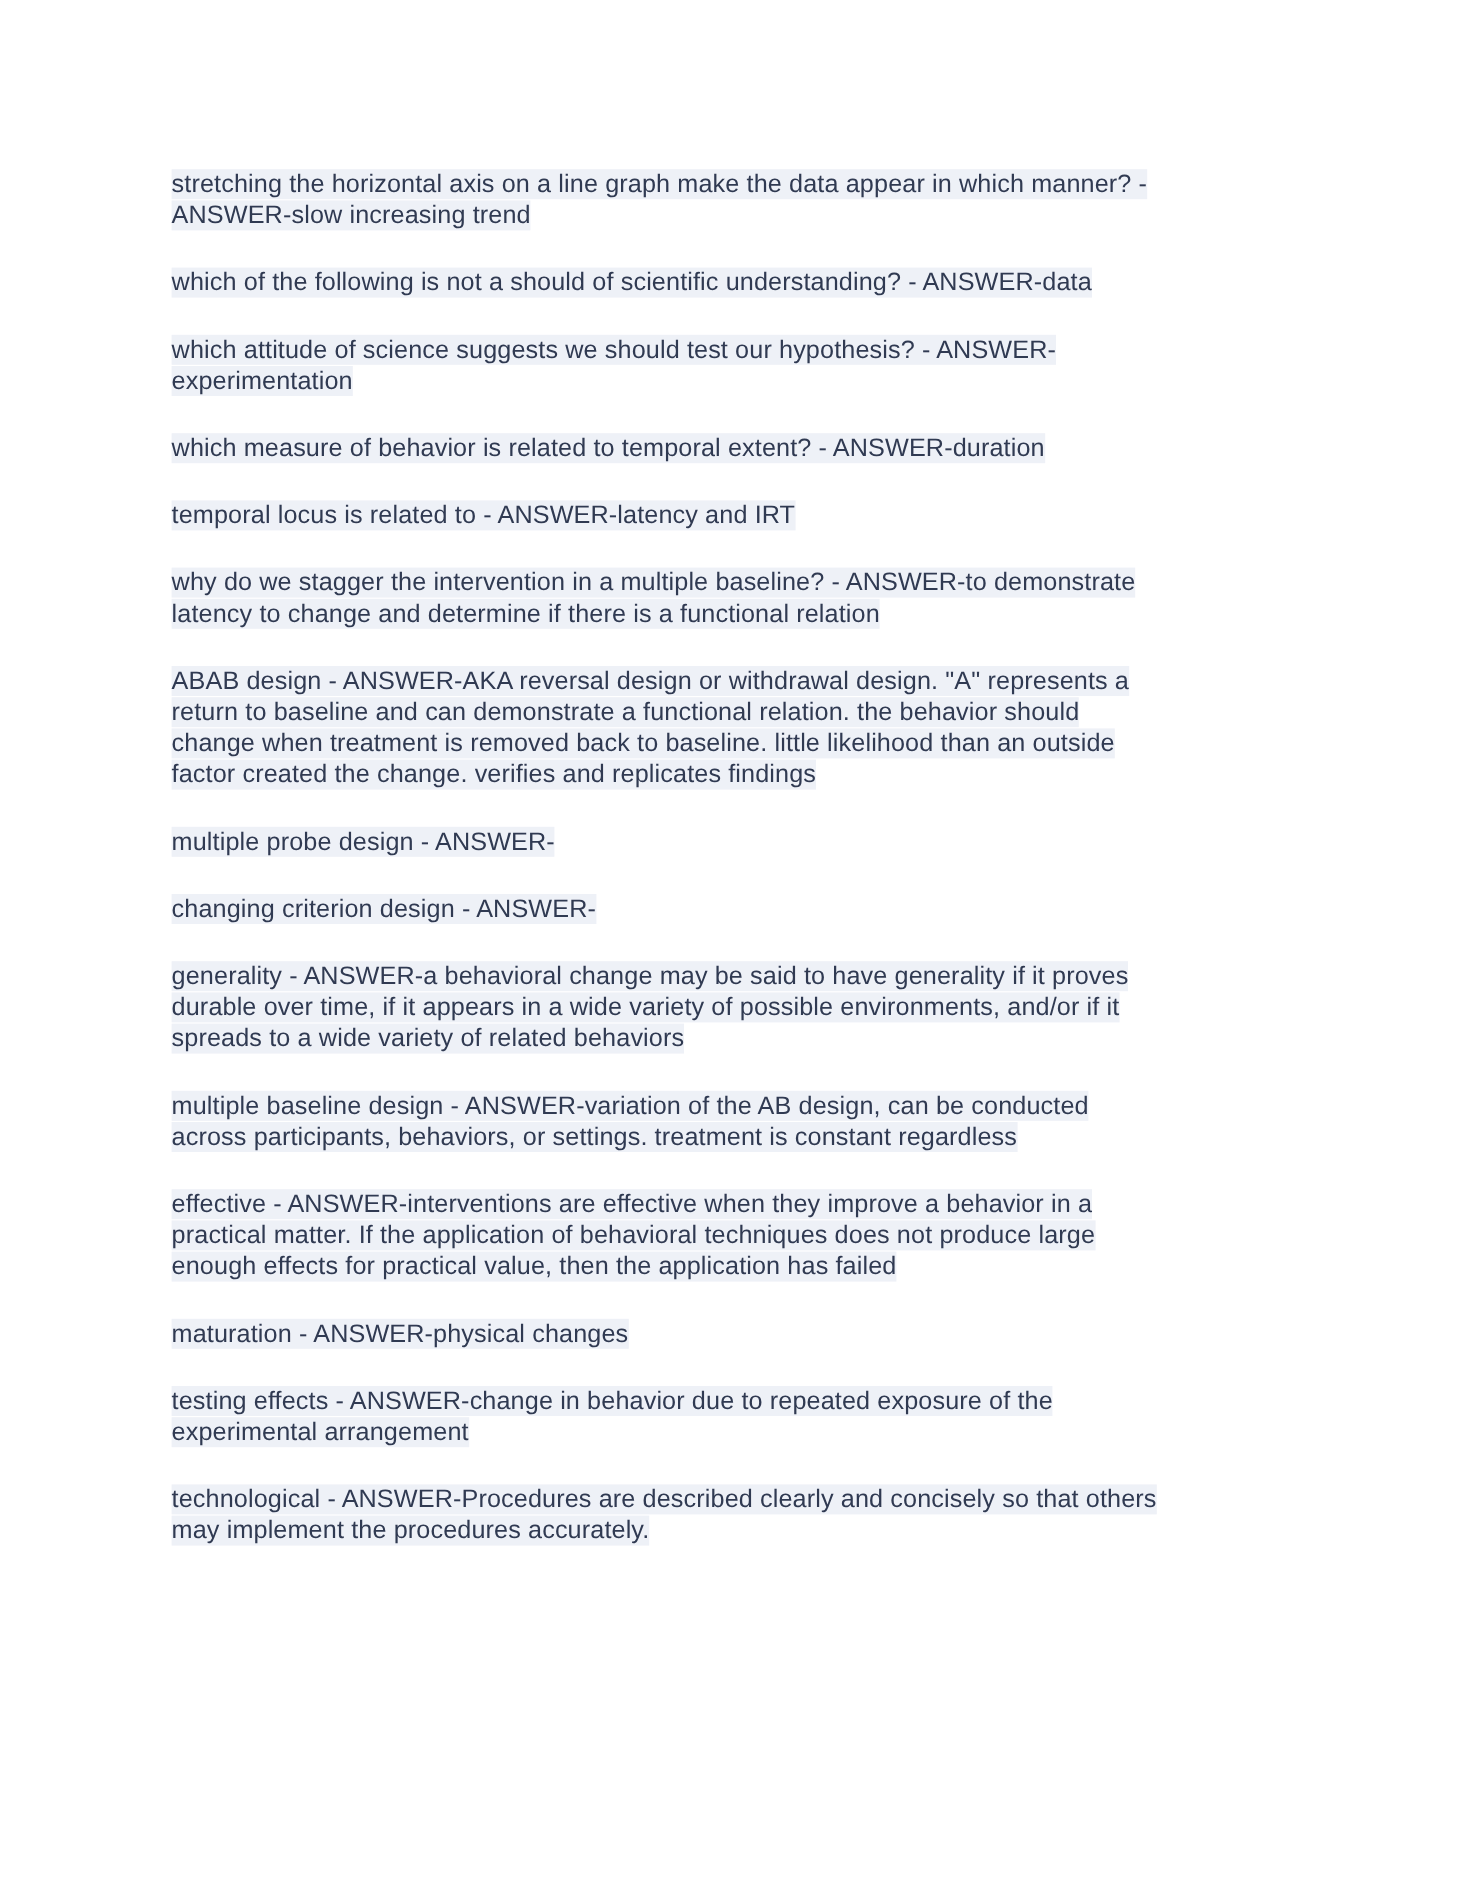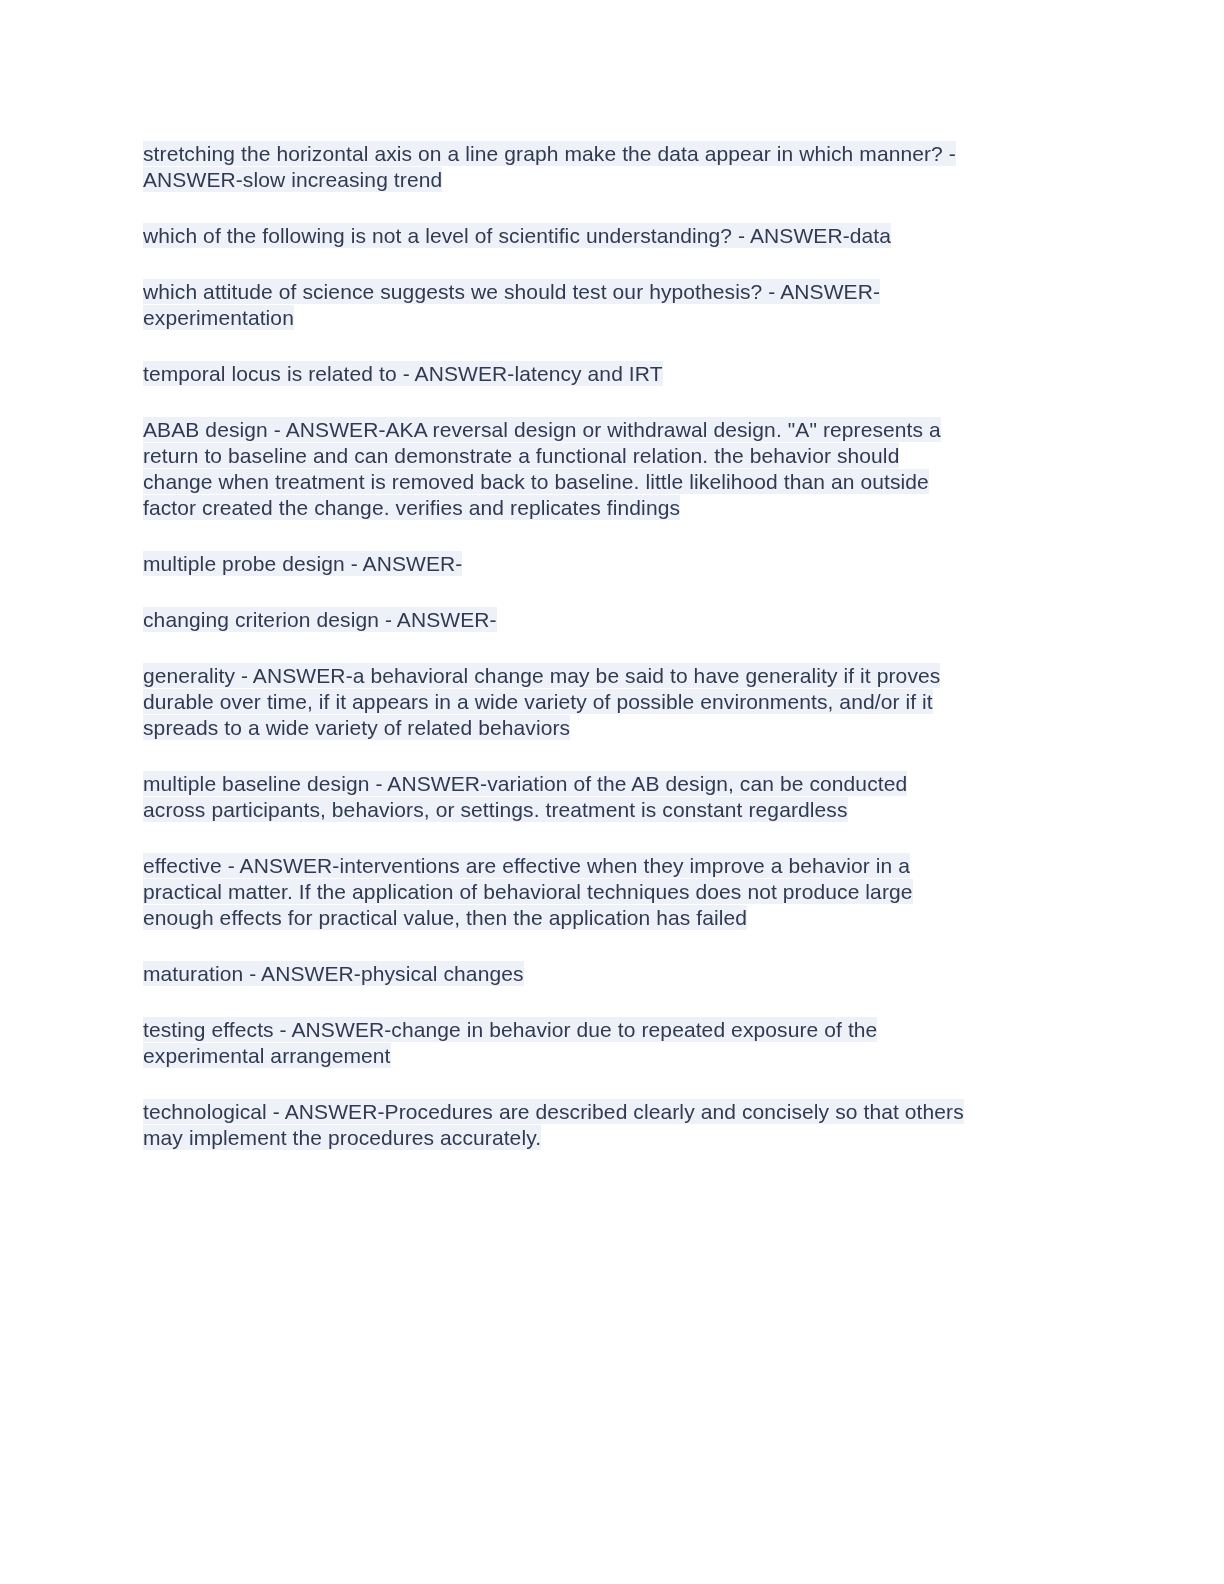--- a/index.html
+++ b/index.html
@@ -36,24 +36,27 @@
     padding: 1px 0;
   }
 </style>
 </head>
 <body>
 
 <div class="page">
   <div class="content">
     <p class="para"><span class="hl">stretching the horizontal axis on a line graph make the data appear in which manner? -
 ANSWER-slow increasing trend</span></p>
-    <p class="para"><span class="hl">which of the following is not a level of scientific understanding? - ANSWER-data</span></p>
+    <p class="para"><span class="hl">which of the following is not a should of scientific understanding? - ANSWER-data</span></p>
     <p class="para"><span class="hl">which attitude of science suggests we should test our hypothesis? - ANSWER-
 experimentation</span></p>
+    <p class="para"><span class="hl">which measure of behavior is related to temporal extent? - ANSWER-duration</span></p>
     <p class="para"><span class="hl">temporal locus is related to - ANSWER-latency and IRT</span></p>
+    <p class="para"><span class="hl">why do we stagger the intervention in a multiple baseline? - ANSWER-to demonstrate
+latency to change and determine if there is a functional relation</span></p>
     <p class="para"><span class="hl">ABAB design - ANSWER-AKA reversal design or withdrawal design. "A" represents a
 return to baseline and can demonstrate a functional relation. the behavior should
 change when treatment is removed back to baseline. little likelihood than an outside
 factor created the change. verifies and replicates findings</span></p>
     <p class="para"><span class="hl">multiple probe design - ANSWER-</span></p>
     <p class="para"><span class="hl">changing criterion design - ANSWER-</span></p>
     <p class="para"><span class="hl">generality - ANSWER-a behavioral change may be said to have generality if it proves
 durable over time, if it appears in a wide variety of possible environments, and/or if it
 spreads to a wide variety of related behaviors</span></p>
     <p class="para"><span class="hl">multiple baseline design - ANSWER-variation of the AB design, can be conducted

